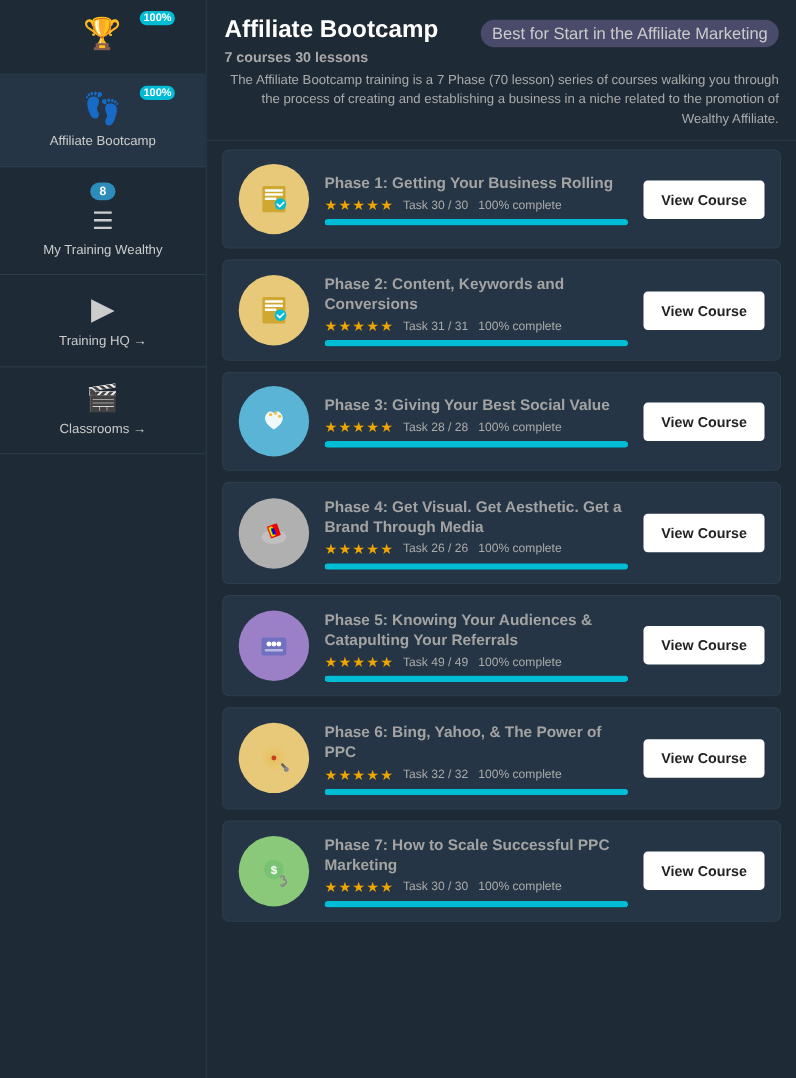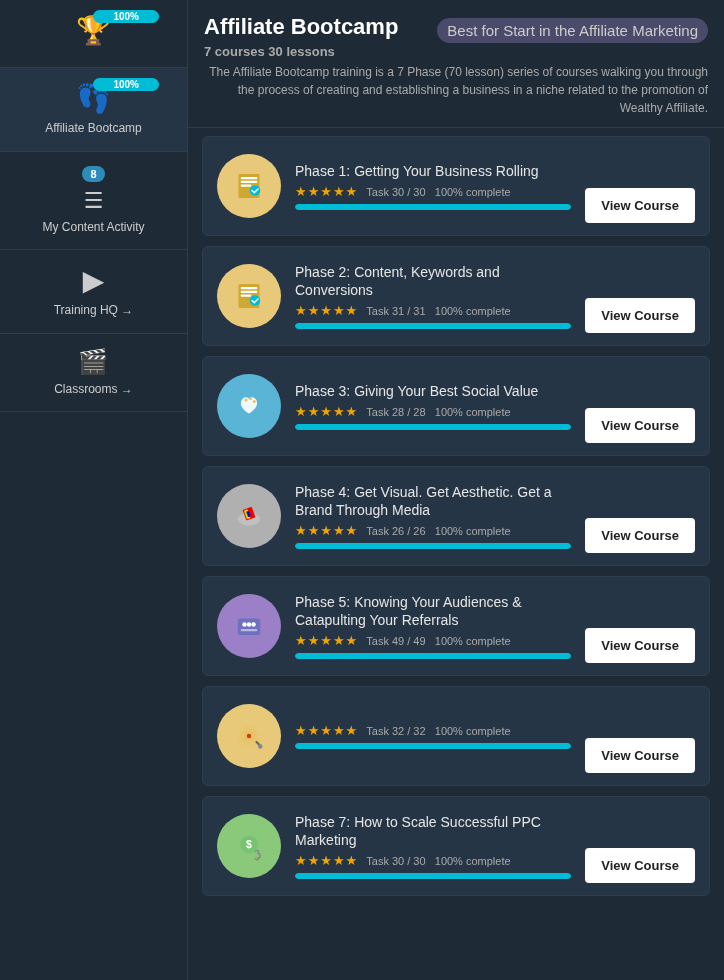--- a/index.html
+++ b/index.html
@@ -43,21 +43,21 @@
       line-height: 1.3;
     }
     .sidebar-badge {
       position: absolute;
       top: 10px;
       right: 28px;
       background: #00bcd4;
       color: #fff;
       font-size: 10px;
       font-weight: bold;
-      padding: 1px 20px;
+      padding: 1px 3px;
       border-radius: 10px;
     }
     .sidebar-activity-badge {
       background: #2d8cba;
       color: #fff;
       font-size: 11px;
       font-weight: bold;
       padding: 2px 8px;
       border-radius: 12px;
       margin-bottom: 6px;
@@ -135,22 +135,22 @@
       display: flex;
       align-items: center;
       justify-content: center;
       font-size: 26px;
     }
     .phase-info {
       flex: 1;
     }
     .phase-title {
       font-size: 14px;
-      font-weight: normal;
-      color: #e5e5e5;
+      font-weight: bold;
+      color: #a3a3a3;
       line-height: 1.3;
       margin-bottom: 4px;
     }
     .phase-meta {
       display: flex;
       align-items: center;
       gap: 8px;
       margin-bottom: 5px;
     }
     .stars {
@@ -178,21 +178,20 @@
       background: #fff;
       color: #222;
       border: none;
       border-radius: 4px;
       padding: 10px 16px;
       font-size: 13px;
       font-weight: bold;
       cursor: pointer;
       white-space: nowrap;
       flex-shrink: 0;
-      margin-top: 39px;
     }
   </style>
 </head>
 <body>
 
 <div class="sidebar">
 
   <div class="sidebar-item">
     <span class="sidebar-badge">100%</span>
     <span class="sidebar-icon">🏆</span>
@@ -200,21 +199,21 @@
 
   <div class="sidebar-item active">
     <span class="sidebar-badge">100%</span>
     <span class="sidebar-icon">👣</span>
     <span class="sidebar-label">Affiliate Bootcamp</span>
   </div>
 
   <div class="sidebar-item">
     <div class="sidebar-activity-badge">8</div>
     <span class="sidebar-icon" style="font-size:22px;">☰</span>
-    <span class="sidebar-label">My Content Activity</span>
+    <span class="sidebar-label">My Training Wealthy</span>
   </div>
 
   <div class="sidebar-item">
     <span class="sidebar-icon">▶</span>
     <span class="sidebar-label">Training HQ →</span>
   </div>
 
   <div class="sidebar-item">
     <span class="sidebar-icon" style="font-size:24px;">🎬</span>
     <span class="sidebar-label">Classrooms →</span>
@@ -353,20 +352,21 @@
       <svg width="30" height="30" viewBox="0 0 40 40">
             <circle cx="20" cy="20" r="14" fill="#e8c060" opacity="0.3"></circle>
             <circle cx="20" cy="20" r="10" fill="#e8c060" opacity="0.4"></circle>
             <circle cx="20" cy="20" r="6" fill="#e8c060" opacity="0.6"></circle>
             <circle cx="20" cy="20" r="3" fill="#c84020"></circle>
             <line x1="30" y1="28" x2="36" y2="34" stroke="#666" stroke-width="3" stroke-linecap="round"></line>
             <circle cx="35" cy="34" r="3" fill="#888"></circle>
           </svg>
     </div>
     <div class="phase-info">
+      <div class="phase-title">Phase 6: Bing, Yahoo, &amp; The Power of PPC</div>
       <div class="phase-meta">
         <span class="stars">★★★★★</span>
         <span class="phase-task">Task 32 / 32 &nbsp; 100% complete</span>
       </div>
       <div class="progress-bar-bg">
         <div class="progress-bar-fill" style="width:100%"></div>
       </div>
     </div>
     <button class="view-course-btn">View Course</button>
   </div>

